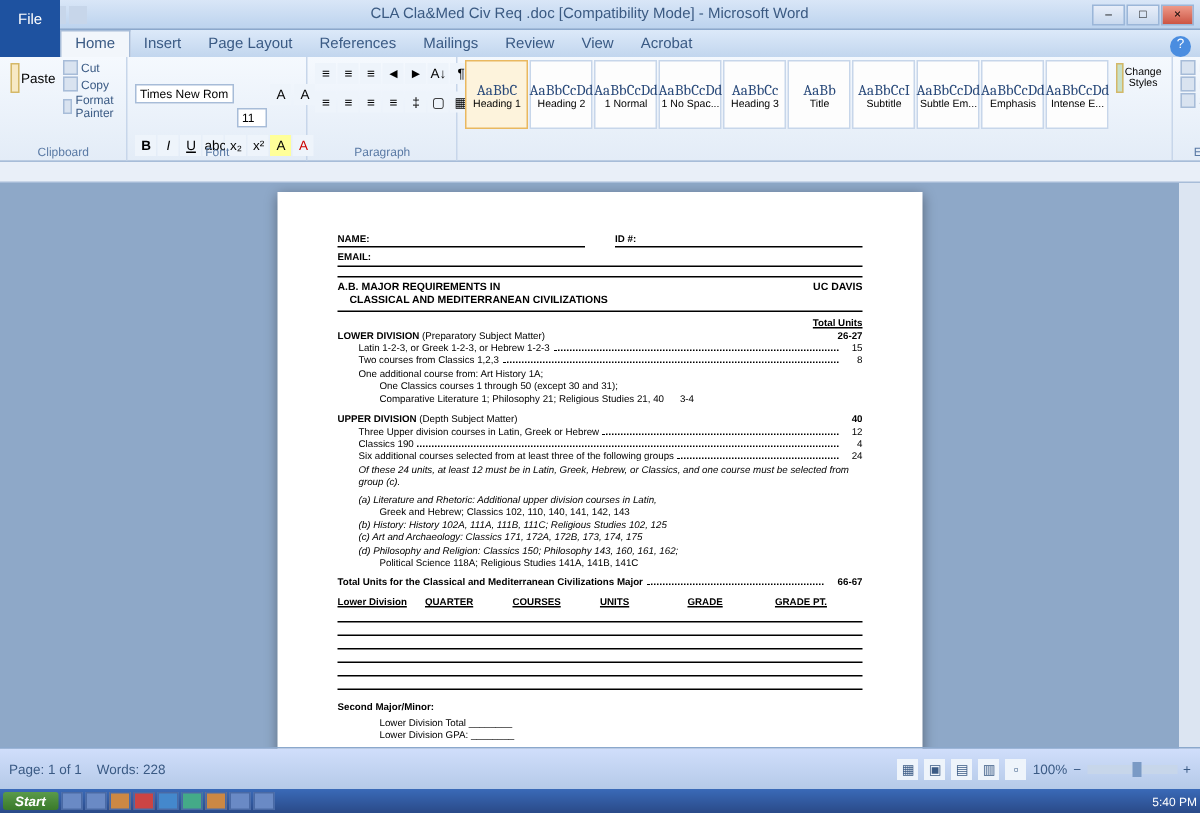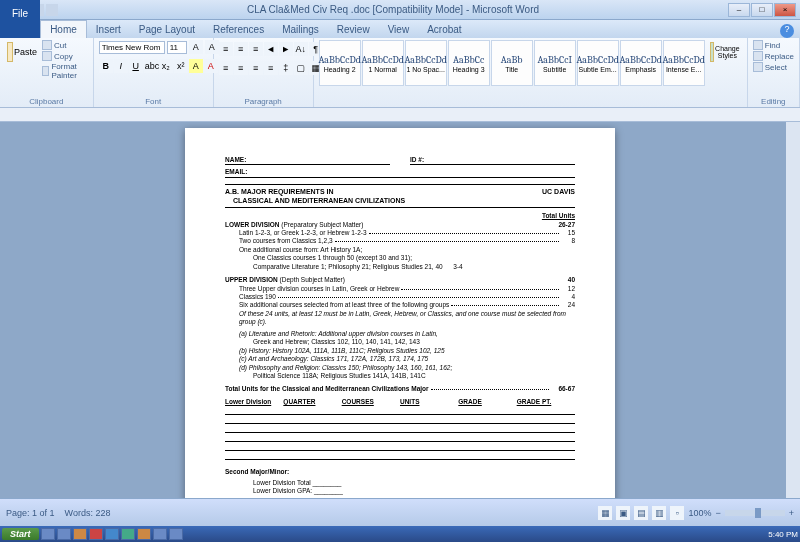--- a/index.html
+++ b/index.html
@@ -114,21 +114,21 @@
           </span>
       </div>
     </div>
     <div class="group-label">Clipboard</div>
   </div>
 
   <div class="group" style="width:120px">
     <div class="group-body" style="flex-direction:column">
       <div class="fontbox">
         <input style="width: 66px;" value="Times New Rom">
-        <input style="width: 20px;" value="11">
+        <input style="width: 20px; margin-top: 32px;" value="11">
         <span class="tbtn">A</span>
         <span class="tbtn">A</span>
       </div>
       <div class="btnrow">
         <span class="tbtn"><b>B</b></span>
         <span class="tbtn"><i>I</i></span>
         <span class="tbtn"><u>U</u></span>
         <span class="tbtn">abc</span>
         <span class="tbtn">x₂</span>
         <span class="tbtn">x²</span>
@@ -159,20 +159,24 @@
         <span class="tbtn">▢</span>
         <span class="tbtn">▦</span>
       </div>
     </div>
     <div class="group-label">Paragraph</div>
   </div>
 
   <div class="group" style="flex:1">
     <div class="group-body">
       <div class="stylebox">
+        <div class="styleitem sel">
+            <div class="sample">AaBbC</div>
+            <div>Heading 1</div>
+          </div>
         <div class="styleitem">
             <div class="sample">AaBbCcDd</div>
             <div>Heading 2</div>
           </div>
         <div class="styleitem">
             <div class="sample">AaBbCcDd</div>
             <div>1 Normal</div>
           </div>
         <div class="styleitem">
             <div class="sample">AaBbCcDd</div>

